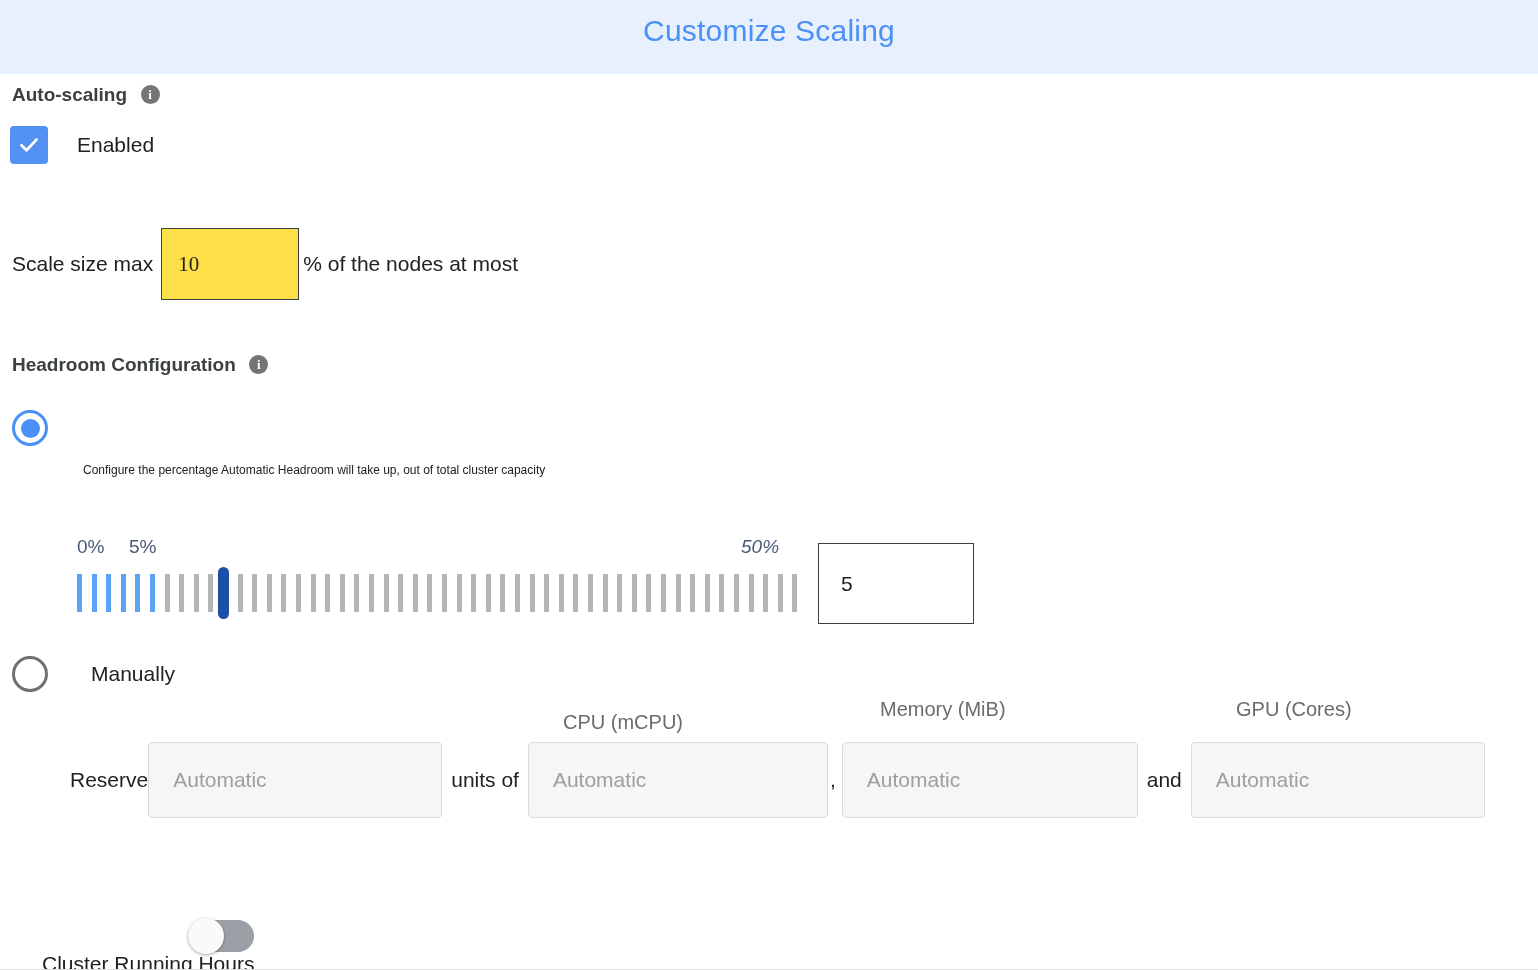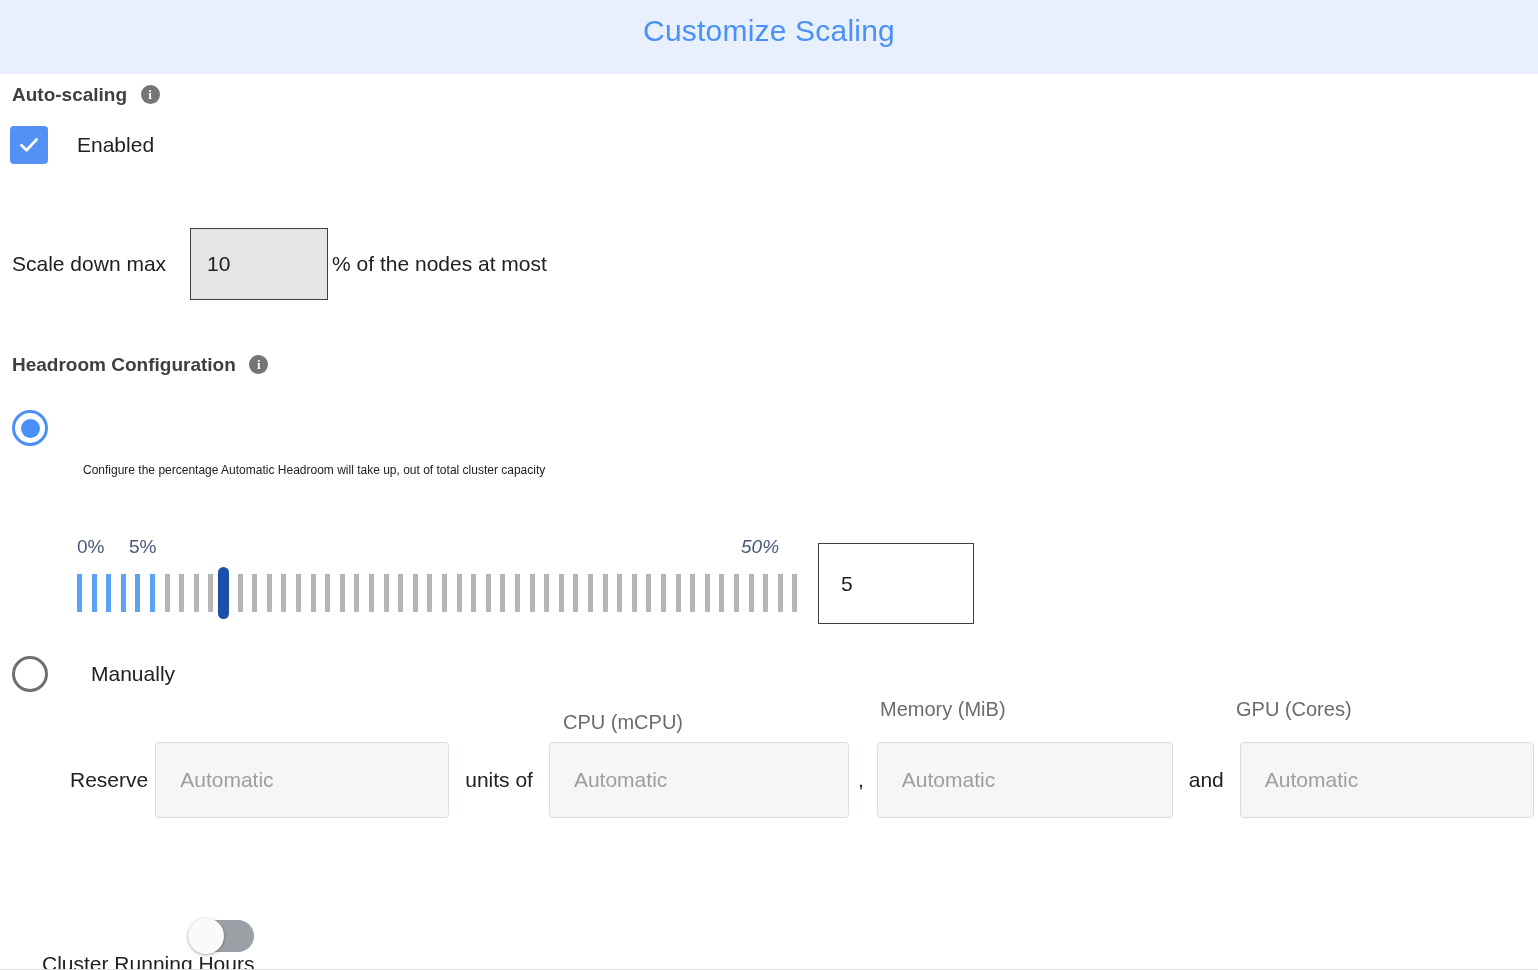--- a/index.html
+++ b/index.html
@@ -100,26 +100,26 @@
   }
   .scaledown-label {
     font-size: 21px;
     color: #202124;
   }
   .scaledown-input {
     width: 138px;
     height: 72px;
     box-sizing: border-box;
     border: 1px solid #3c4043;
-    background: #e5e5e5;
-    font-family: Liberation Sans, sans-serif;
+    background: #fde047;
+    font-family: Liberation Serif, serif;
     font-size: 21px;
     color: #202124;
     padding: 0 16px;
-    margin-left: 24px;
+    margin-left: 8px;
     outline: none;
   }
   .scaledown-suffix {
     font-size: 21px;
     color: #202124;
     margin-left: 4px;
   }
 
   
   .headroom-label {
@@ -261,21 +261,20 @@
   .ch-gpu { left: 1236px; }
 
   .reserve-row {
     position: absolute;
     top: 742px;
     left: 0;
     width: 100%;
     height: 76px;
     display: flex;
     align-items: center;
-    gap: 7px;
   }
   .reserve-text {
     font-size: 21px;
     color: #202124;
     white-space: nowrap;
   }
   .reserve-word { margin-left: 70px; }
   .units-word { margin-left: 9px; margin-right: 9px; }
   .comma-word { margin-left: 2px; margin-right: 6px; }
   .and-word { margin-left: 9px; margin-right: 9px; }
@@ -354,21 +353,21 @@
 <div class="enabled-row">
   <div class="checkbox">
     <svg width="24" height="24" viewBox="0 0 24 24">
       <path d="M4.5 12.3 L9.5 17.2 L19.5 6.6" fill="none" stroke="#ffffff" stroke-width="2.8" stroke-linecap="round" stroke-linejoin="round"></path>
     </svg>
   </div>
   <span class="enabled-text">Enabled</span>
 </div>
 
 <div class="scaledown-row">
-  <span class="scaledown-label">Scale down max</span>
+  <span class="scaledown-label">Scale size max</span>
   <input class="scaledown-input" type="text" value="10" style="">
   <span class="scaledown-suffix">% of the nodes at most</span>
 </div>
 
 <div class="headroom-label">
   <span class="section-label">Headroom Configuration</span>
   <span class="info-icon">i</span>
 </div>
 
 <div class="radio-auto-row">

